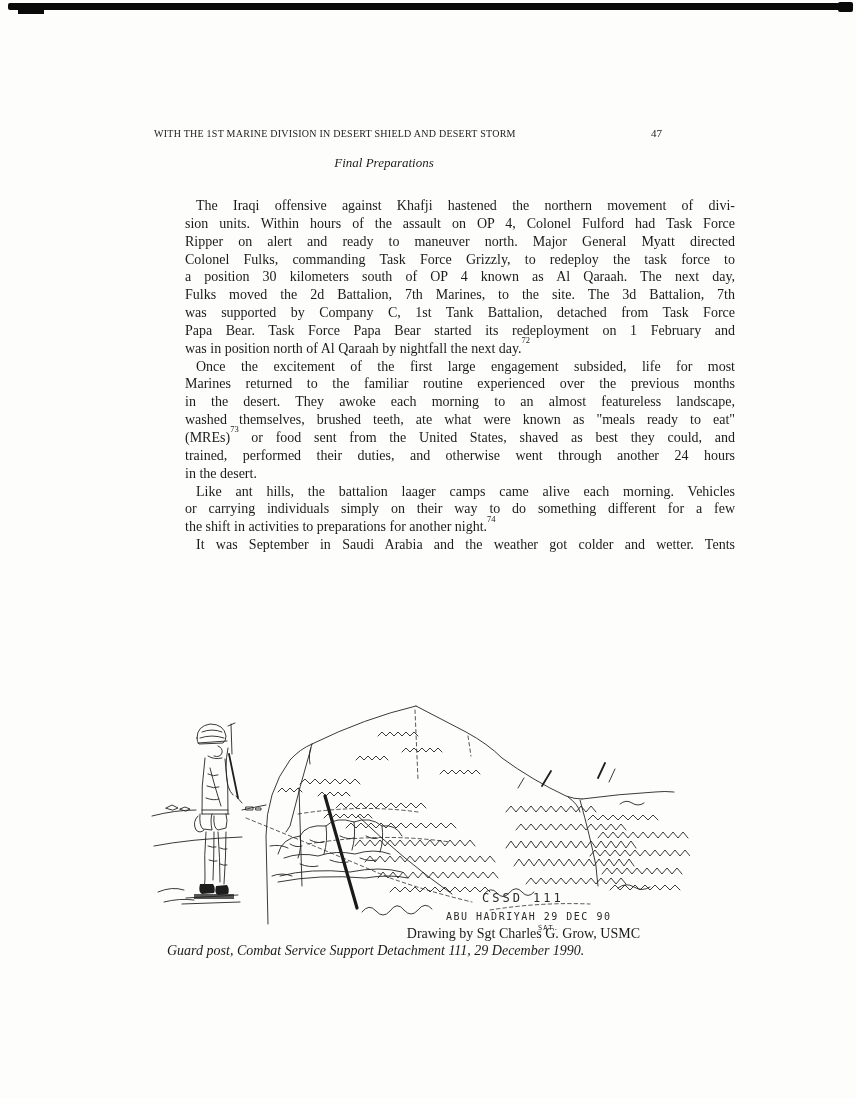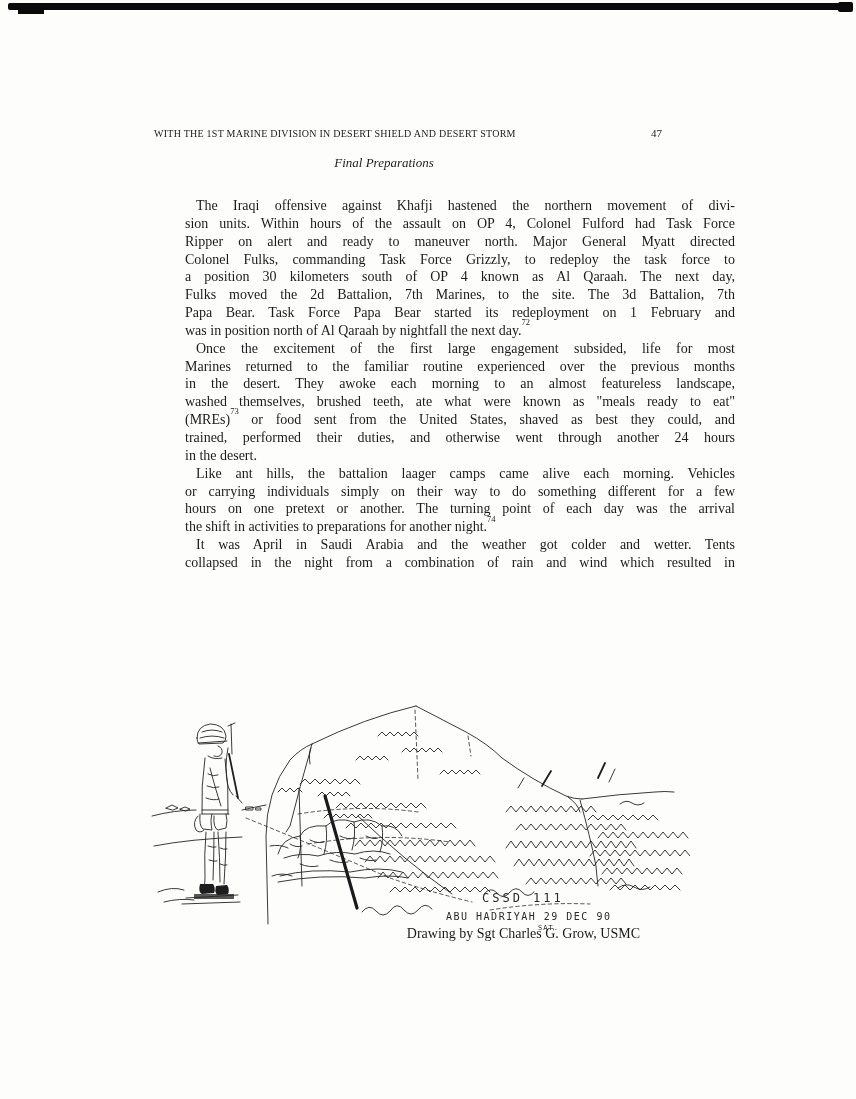--- a/index.html
+++ b/index.html
@@ -61,41 +61,40 @@
   <h1 class="section-title">Final Preparations</h1>
 
   <main class="body-text">
       <div class="para">
         <div class="line first">The Iraqi offensive against Khafji hastened the northern movement of divi-</div>
         <div class="line">sion units. Within hours of the assault on OP 4, Colonel Fulford had Task Force</div>
         <div class="line">Ripper on alert and ready to maneuver north. Major General Myatt directed</div>
         <div class="line">Colonel Fulks, commanding Task Force Grizzly, to redeploy the task force to</div>
         <div class="line">a position 30 kilometers south of OP 4 known as Al Qaraah. The next day,</div>
         <div class="line">Fulks moved the 2d Battalion, 7th Marines, to the site. The 3d Battalion, 7th</div>
+        <div class="line">was supported by Company C, 1st Tank Battalion, detached from Task Force</div>
         <div class="line">Papa Bear. Task Force Papa Bear started its redeployment on 1 February and</div>
         <div class="line lastline">was in position north of Al Qaraah by nightfall the next day.<sup>72</sup></div>
       </div>
       <div class="para">
         <div class="line first">Once the excitement of the first large engagement subsided, life for most</div>
         <div class="line">Marines returned to the familiar routine experienced over the previous months</div>
         <div class="line">in the desert. They awoke each morning to an almost featureless landscape,</div>
         <div class="line">washed themselves, brushed teeth, ate what were known as "meals ready to eat"</div>
         <div class="line">(MREs)<sup>73</sup> or food sent from the United States, shaved as best they could, and</div>
         <div class="line">trained, performed their duties, and otherwise went through another 24 hours</div>
         <div class="line lastline">in the desert.</div>
       </div>
       <div class="para">
         <div class="line first">Like ant hills, the battalion laager camps came alive each morning. Vehicles</div>
         <div class="line">or carrying individuals simply on their way to do something different for a few</div>
-        <div class="line">hours on one pretext or another. The turning point of each day was the arrival</div>
         <div class="line lastline">the shift in activities to preparations for another night.<sup>74</sup></div>
       </div>
       <div class="para">
-        <div class="line first">It was April in Saudi Arabia and the weather got colder and wetter. Tents</div>
-        <div class="line">collapsed in the night from a combination of rain and wind which resulted in</div>
+        <div class="line first">It was September in Saudi Arabia and the weather got colder and wetter. Tents</div>
       </div>
     </main>
 
   <figure class="figure-wrap">
     <svg width="540" height="242" viewBox="0 0 540 242" xmlns="http://www.w3.org/2000/svg">
 
       <g>
         <path class="sk" d="M2,120 Q25,114 46,114"></path>
         <path class="sk" d="M92,114 Q105,111 116,109"></path>
         <path class="sk" d="M432,103 Q470,98 505,96 Q515,95 524,96"></path>
@@ -217,14 +216,15 @@
 
       <g>
         <text class="hand" x="332" y="206" font-size="12" letter-spacing="3">CSSD 111</text>
         <text class="hand" x="296" y="224" font-size="10" letter-spacing="1.5">ABU HADRIYAH  29 DEC 90</text>
         <text class="hand" x="388" y="234" font-size="7" letter-spacing="1">SAT.</text>
       </g>
     </svg>
   </figure>
 
   <div class="figure-credit">Drawing by Sgt Charles G. Grow, USMC</div>
+  <div class="figure-caption">Guard post, Combat Service Support Detachment 111, 29 December 1990.</div>
 
 </div>
 
 </body></html>

